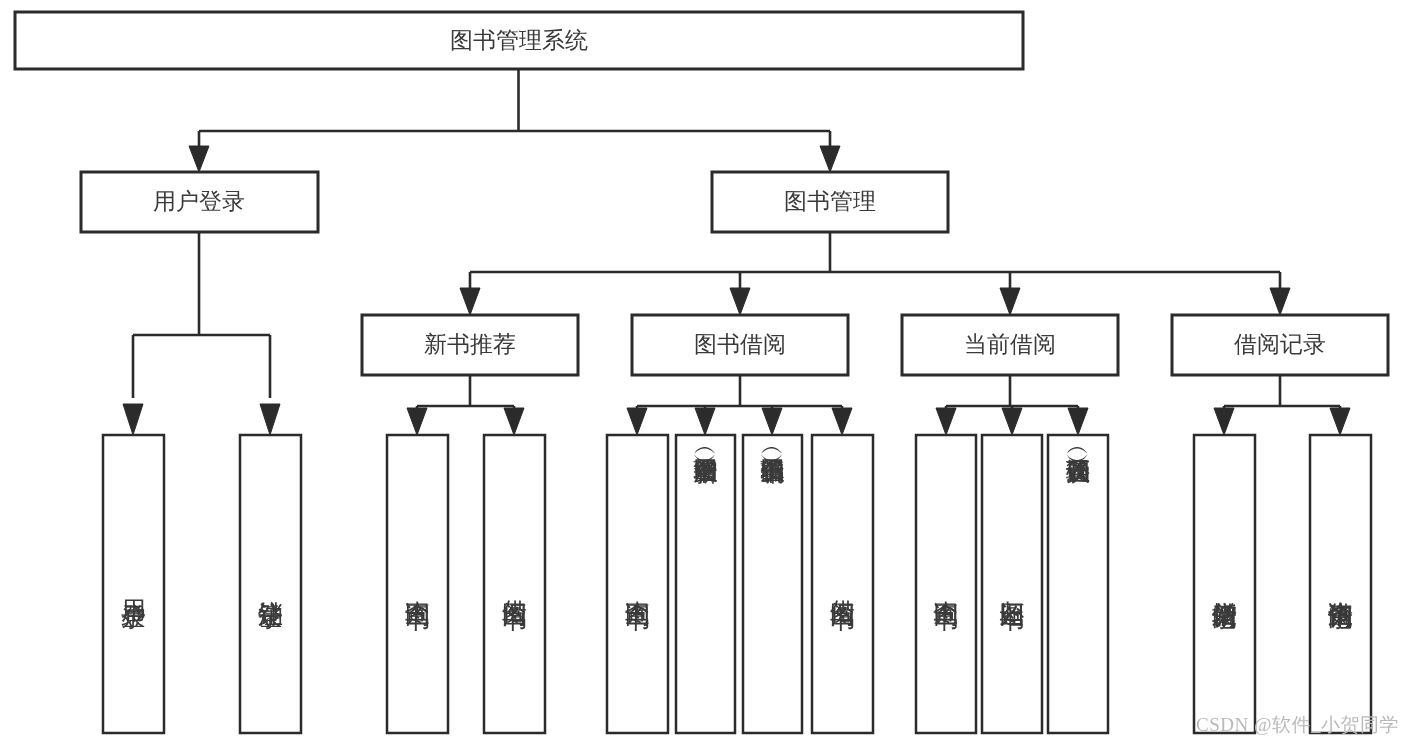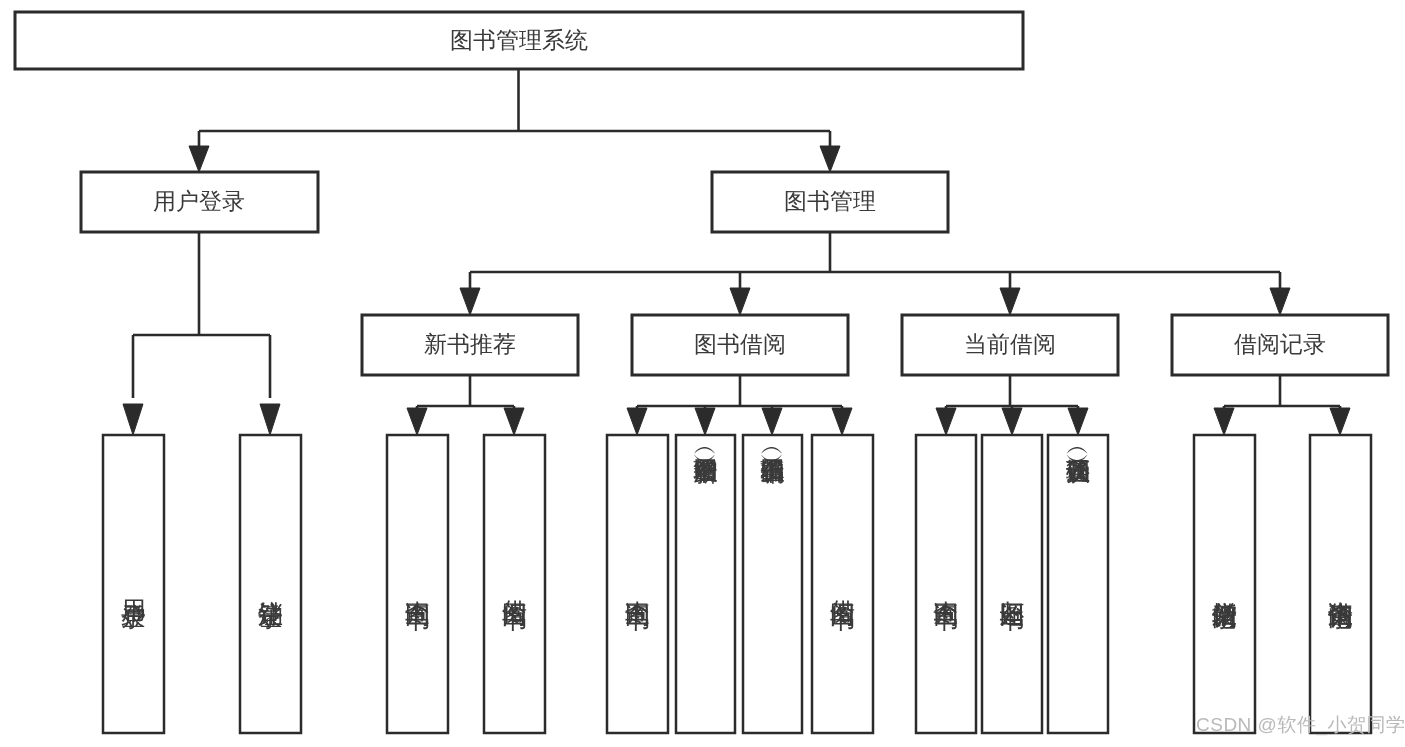--- a/index.html
+++ b/index.html
@@ -67,21 +67,21 @@
     font-size: 25px;
     line-height: 1.08;
     letter-spacing: 2px;
     color: #3a3a3a;
     white-space: nowrap;
   }
   .watermark {
     position: absolute;
     left: 1196px;
     top: 712px;
-    font-family: Liberation Sans, sans-serif;
+    font-family: Liberation Serif, serif;
     font-size: 19px;
     color: #b9b9b9;
     white-space: nowrap;
     letter-spacing: 0.5px;
   }
 </style>
 </head>
 <body>
 
 <div id="diagram-root">

